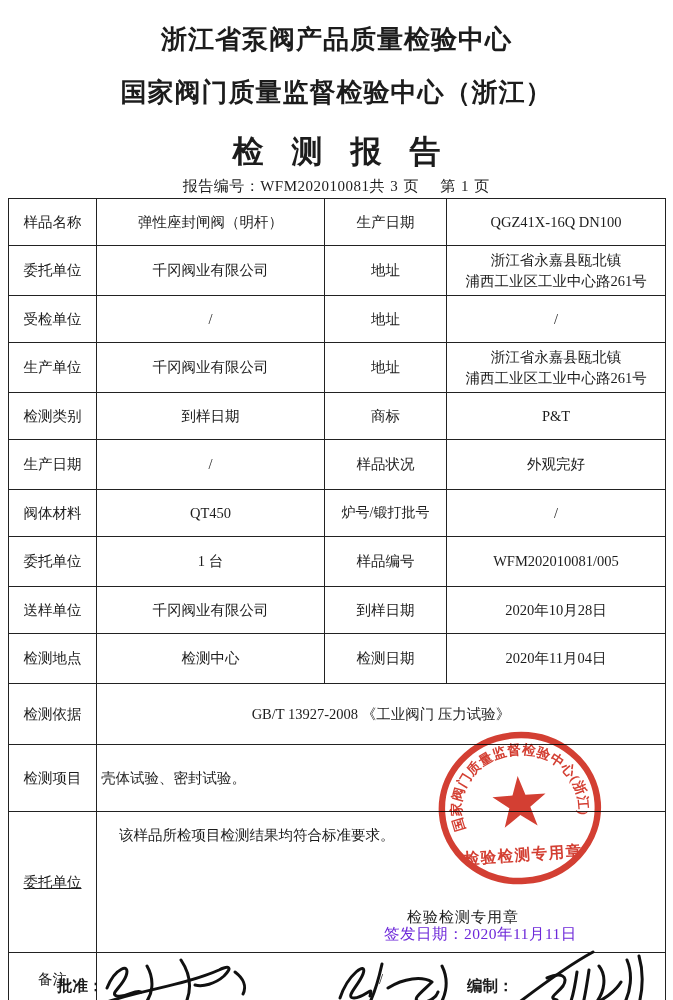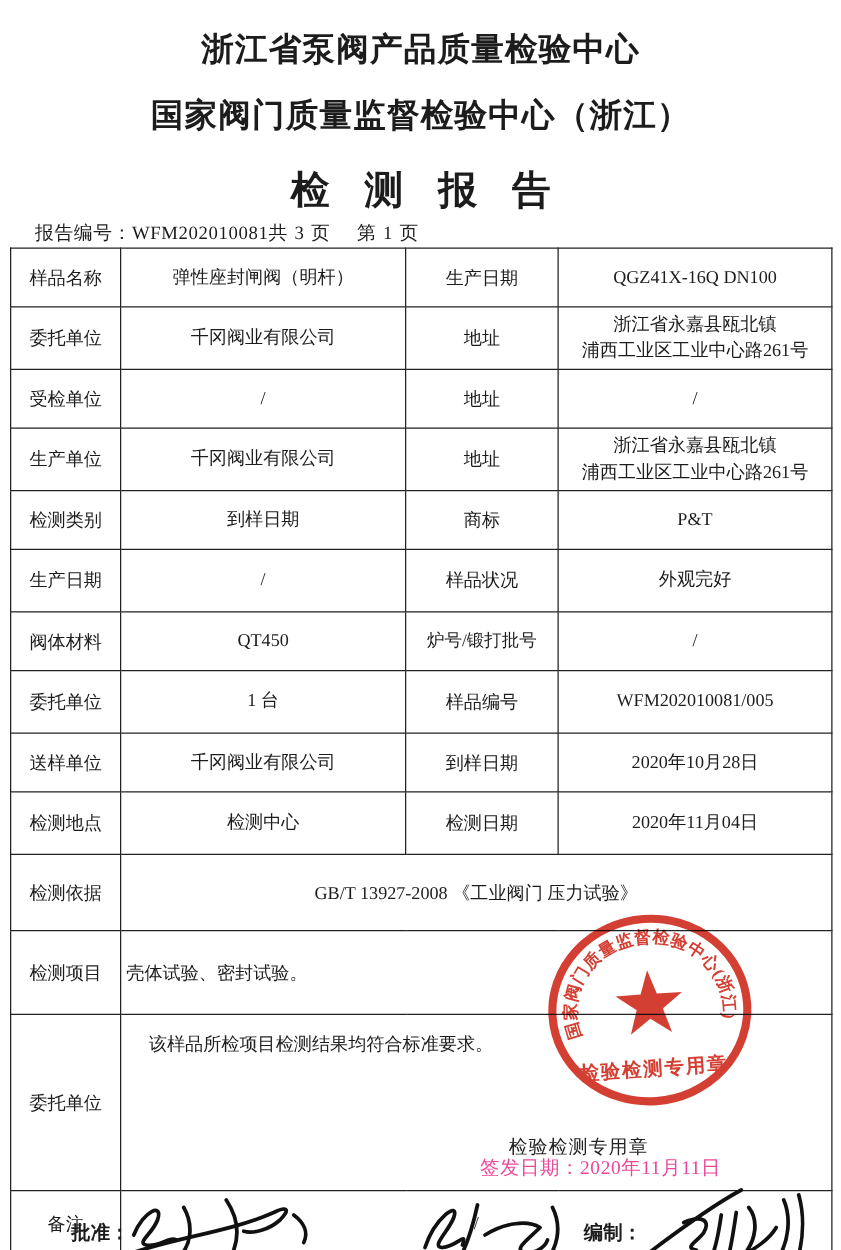--- a/index.html
+++ b/index.html
@@ -19,21 +19,21 @@
     letter-spacing:1px; margin:16px; line-height:1.25;
   }
   .title1 { padding-top:8px; }
   .title2 { padding-top:4px; }
   .report-title {
     text-align:center; font-weight:bold; font-size:31px;
     letter-spacing:28px; margin-left:28px;
     padding-top:10px; line-height:1.1;
   }
   .meta-row {
-    display:flex; justify-content:flex-start;
+    display:flex; justify-content:center;
     margin:8px 28px 2px 28px; font-size:15px;
   }
   .meta-left { letter-spacing:0.5px; }
   .meta-right { letter-spacing:1px; }
 
   
   table.report {
     border-collapse:collapse; table-layout:fixed;
     width:657px; margin-left:8px; margin-top:2px;
   }
@@ -43,33 +43,33 @@
     vertical-align:middle;
     padding:2px 4px;
     overflow:hidden;
   }
   td.lab { text-align:center; font-size:15px; }
   td.val { text-align:center; white-space:pre-line; line-height:1.45; }
   tr.h46 td { height:42px; }
   tr.h49 td { height:45px; }
   tr.h60 td { height:56px; }
   tr.h66 td { height:62px; }
-  tr.h140 td { height:136px; }
+  tr.h140 td { height:136px;text-decoration:underline; }
   tr.h52 td { height:48px; }
   td.center-wide { text-align:center; }
   td.topleft-wide { text-align:left; vertical-align:top; padding:14px 10px 4px 20px; }
   td.concl-cell { position:relative; vertical-align:top; padding:0; }
   .concl-text { position:absolute; left:22px; top:14px; font-size:14.5px; }
   .seal-overprint {
     position:absolute; left:310px; top:96px;
     font-size:15px; color:#222; letter-spacing:1px;
   }
   .issue-line {
     position:absolute; left:287px; top:112px;
-    font-size:15.5px; color:#ec4899; letter-spacing:0.5px;
+    font-size:15.5px; color:#6d28d9; letter-spacing:0.5px;
   }
 
   
   .stamp {
     position:absolute; left:428px; top:708px;
     width:185px; height:172px;
     transform:rotate(-4deg);
     mix-blend-mode:multiply;
     opacity:0.9;
     pointer-events:none;

